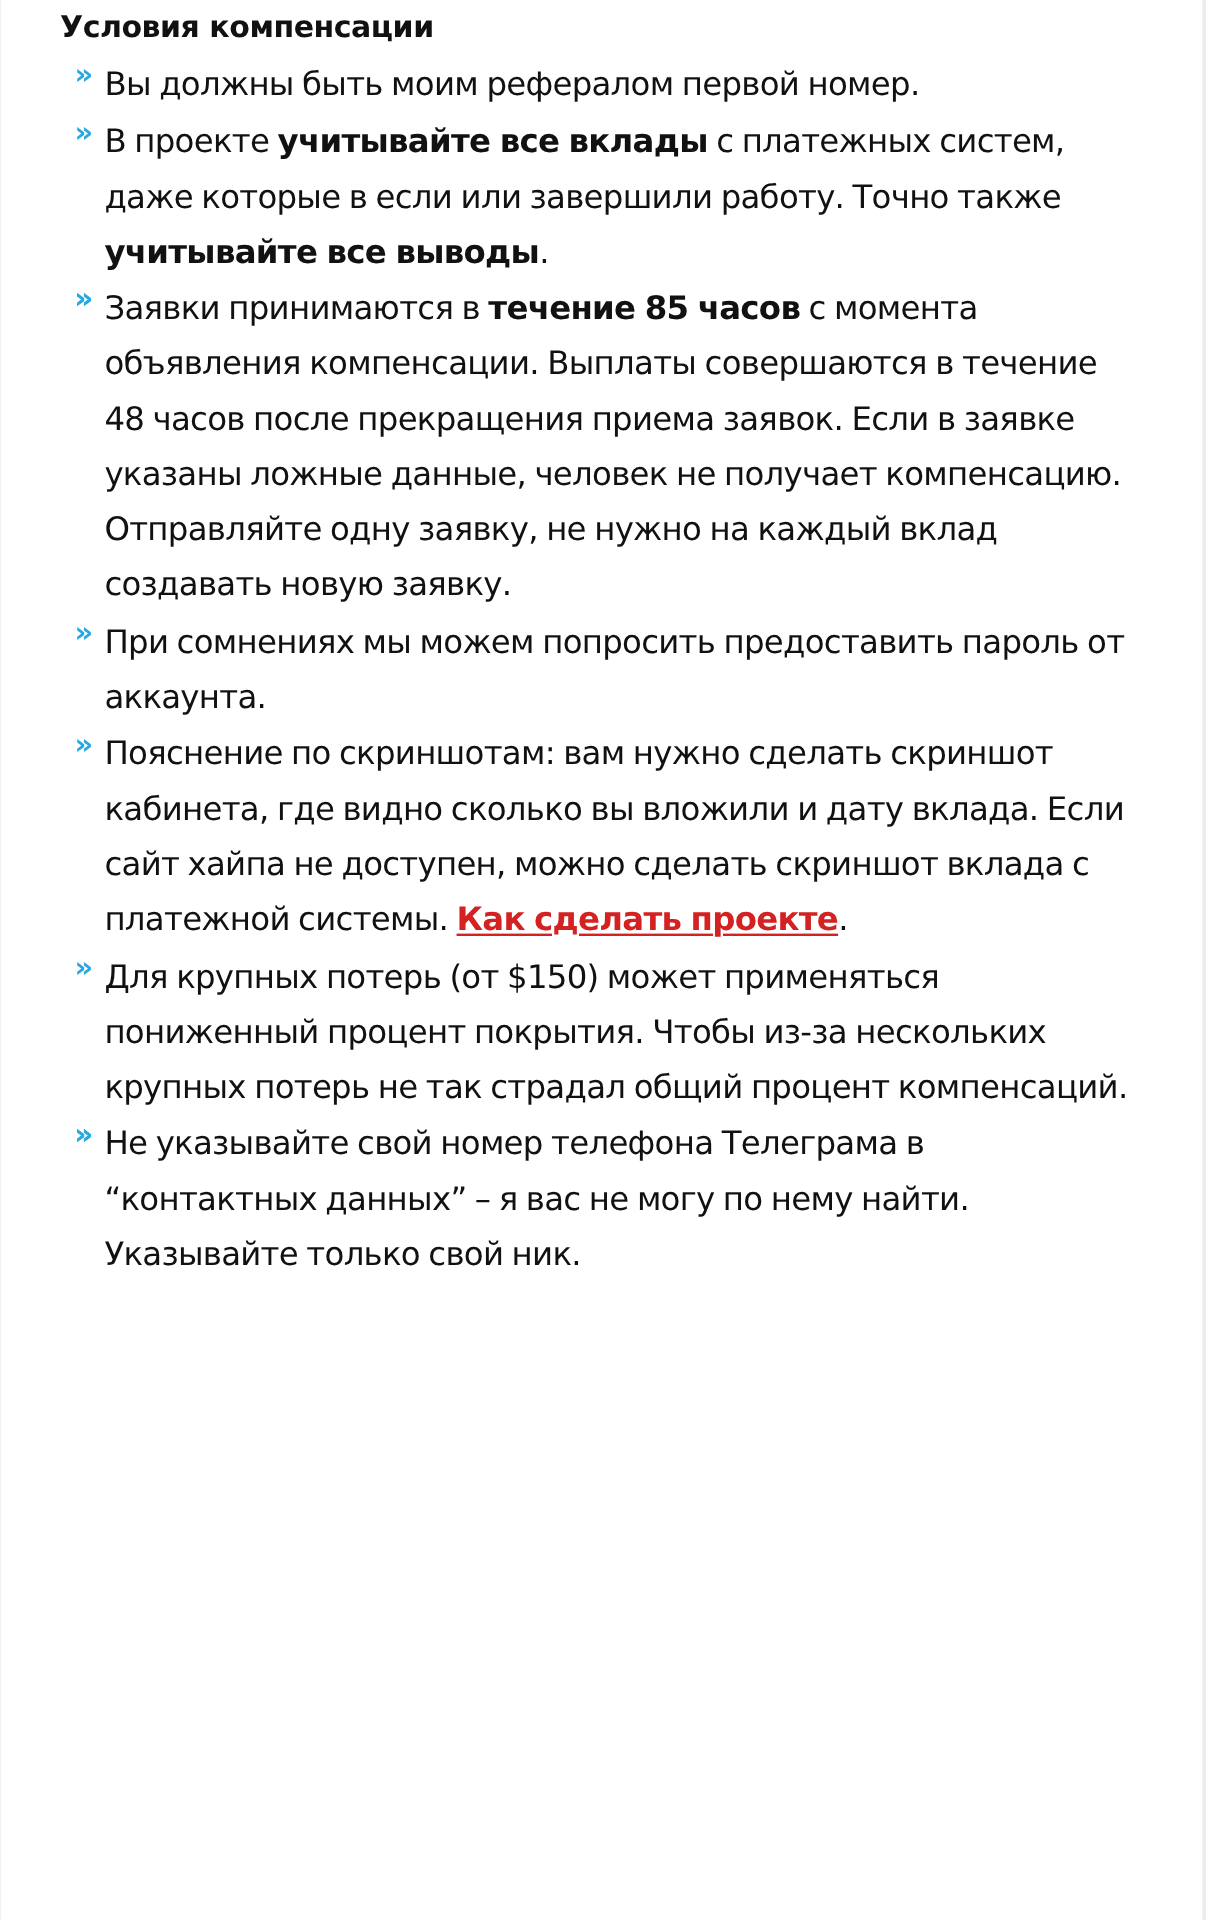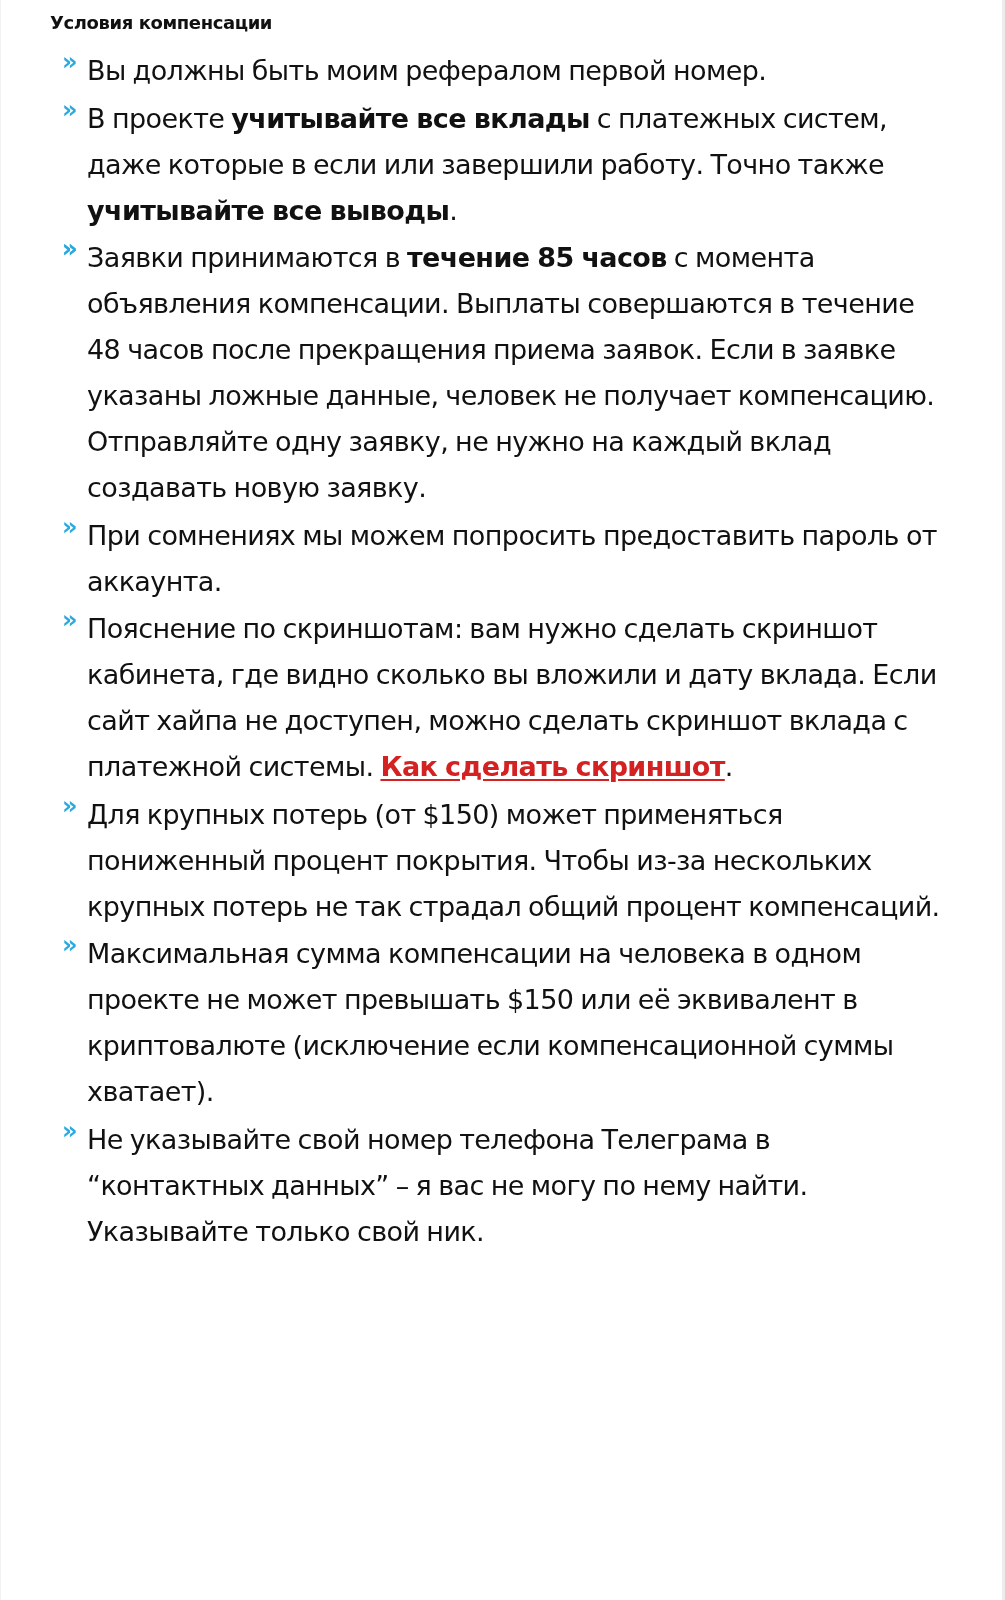--- a/index.html
+++ b/index.html
@@ -25,21 +25,21 @@
     }
     .section {
       position: absolute;
       left: 50px;
       top: 0;
       width: 900px;
     }
     .title {
       margin: 0;
       padding-top: 6px;
-      font-size: 18px;
+      font-size: 25px;
       font-weight: bold;
       line-height: 34px;
       letter-spacing: -0.4px;
       color: #111111;
     }
     .list {
       list-style: none;
       margin: 8px 0 0 0;
       padding: 0;
     }
@@ -103,31 +103,30 @@
       <span>Заявки принимаются в </span><span class="strong">течение 85 часов</span><span> с момента объявления компенсации. Выплаты совершаются в течение 48 часов после прекращения приема заявок. Если в заявке указаны ложные данные, человек не получает компенсацию. Отправляйте одну заявку, не нужно на каждый вклад создавать новую заявку.</span>
     </li>
 
     <li class="item">
       <span class="bullet">»</span>
       <span>При сомнениях мы можем попросить предоставить пароль от аккаунта.</span>
     </li>
 
     <li class="item">
       <span class="bullet">»</span>
-      <span>Пояснение по скриншотам: вам нужно сделать скриншот кабинета, где видно сколько вы вложили и дату вклада. Если сайт хайпа не доступен, можно сделать скриншот вклада с платежной системы. </span><a class="link">Как сделать скриншот</a><span>.</span>
+      <span>Пояснение по скриншотам: вам нужно сделать скриншот кабинета, где видно сколько вы вложили и дату вклада. Если сайт хайпа не доступен, можно сделать скриншот вклада с платежной системы. </span><a class="link">Как сделать проекте</a><span>.</span>
     </li>
 
     <li class="item">
       <span class="bullet">»</span>
       <span>Для крупных потерь (от $150) может применяться пониженный процент покрытия. Чтобы из-за нескольких крупных потерь не так страдал общий процент компенсаций.</span>
     </li>
 
     <li class="item">
       <span class="bullet">»</span>
-      <span>Максимальная сумма компенсации на человека в одном проекте не может превышать $150 или её эквивалент в криптовалюте (исключение если компенсационной суммы хватает).</span>
     </li>
 
     <li class="item">
       <span class="bullet">»</span>
       <span>Не указывайте свой номер телефона Телеграма в “контактных данных” – я вас не могу по нему найти. Указывайте только свой ник.</span>
     </li>
   </ul>
 </div>
 
 </body></html>

